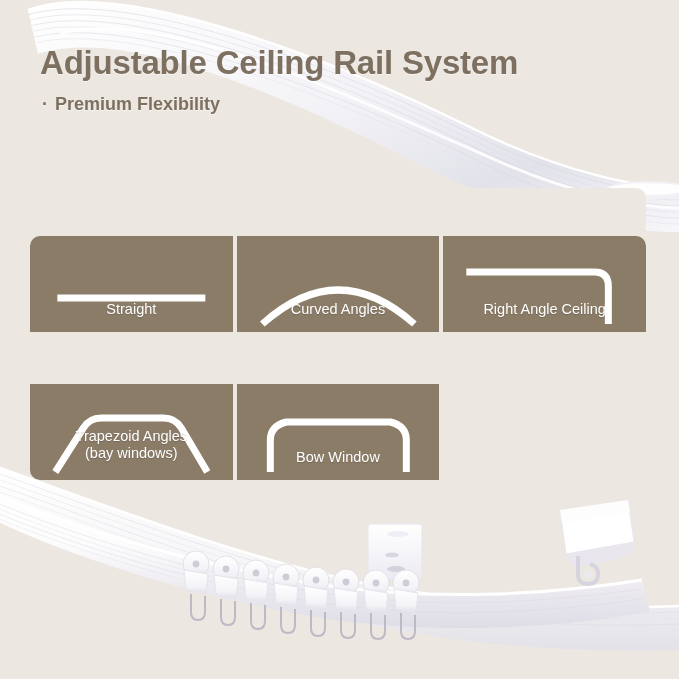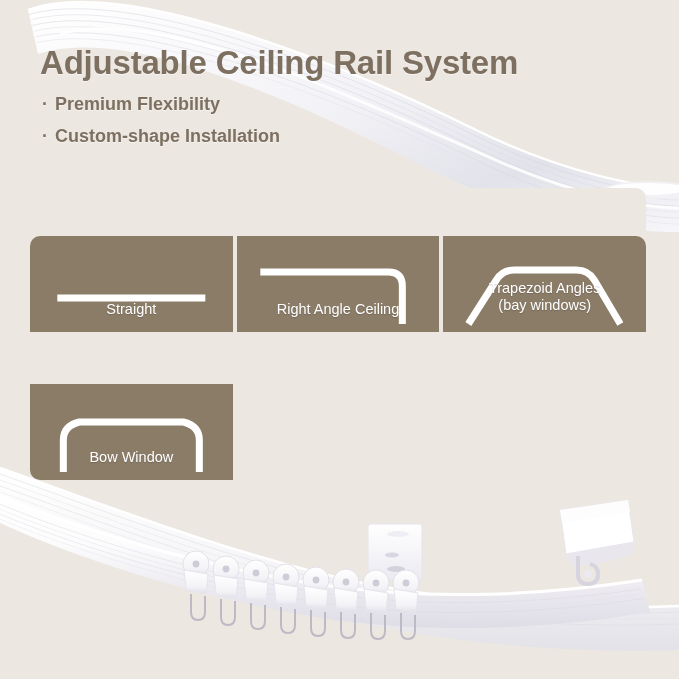--- a/index.html
+++ b/index.html
@@ -136,38 +136,43 @@
       <path d="M0 468 C 86 498, 228 554, 358 582 C 468 604, 580 610, 679 606" fill="none" stroke="#ffffff" stroke-width="2.6"></path>
     </g>
   </svg>
 
   <div class="header">
     <h1 class="title">Adjustable Ceiling Rail System</h1>
     <ul class="bullets">
       <li class="bullet">
         <span class="dot">·</span><span>Premium Flexibility</span>
       </li>
-      <li class="bullet">
-        <span class="dot">·</span><span>Custom-shape Installation</span>
-      </li>
     </ul>
   </div>
 
   <div class="grid">
 
     <div class="card">
       <div class="fig">
         <svg viewBox="0 0 200 100" xmlns="http://www.w3.org/2000/svg">
           <line x1="26" y1="62" x2="174" y2="62" stroke="#ffffff" stroke-width="7" stroke-linecap="butt"></line>
         </svg>
       </div>
       <div class="label">Straight</div>
     </div>
 
 
+    <div class="card">
+      <div class="fig">
+        <svg viewBox="0 0 200 100" xmlns="http://www.w3.org/2000/svg">
+          <path d="M24 88 Q 100 20, 176 88" fill="none" stroke="#ffffff" stroke-width="7" stroke-linecap="butt"></path>
+        </svg>
+      </div>
+      <div class="label">Curved Angles</div>
+    </div>
 
     <div class="card">
       <div class="fig">
         <svg viewBox="0 0 200 100" xmlns="http://www.w3.org/2000/svg">
           <path d="M22 36 L150 36 Q164 36 164 50 L164 88" fill="none" stroke="#ffffff" stroke-width="7" stroke-linecap="butt"></path>
         </svg>
       </div>
       <div class="label">Right Angle Ceiling</div>
     </div>
 

